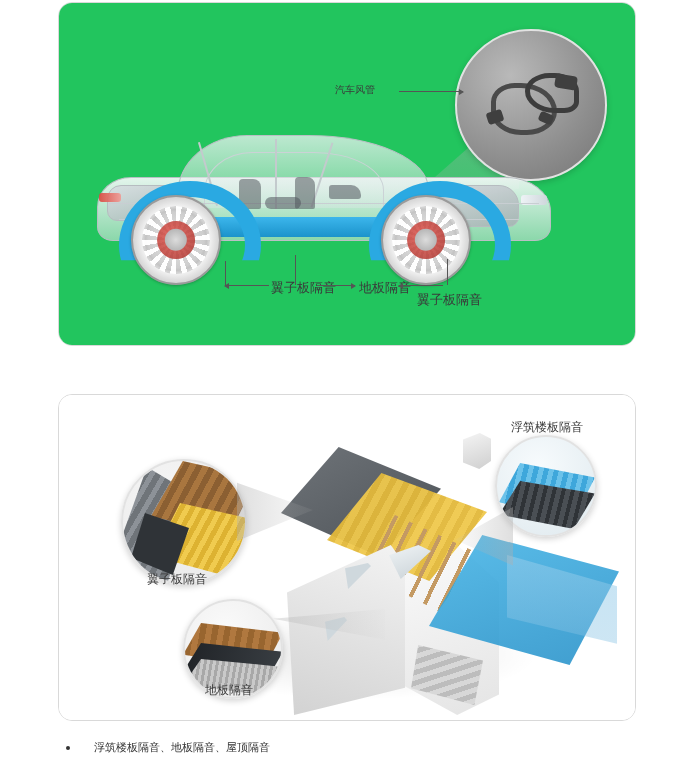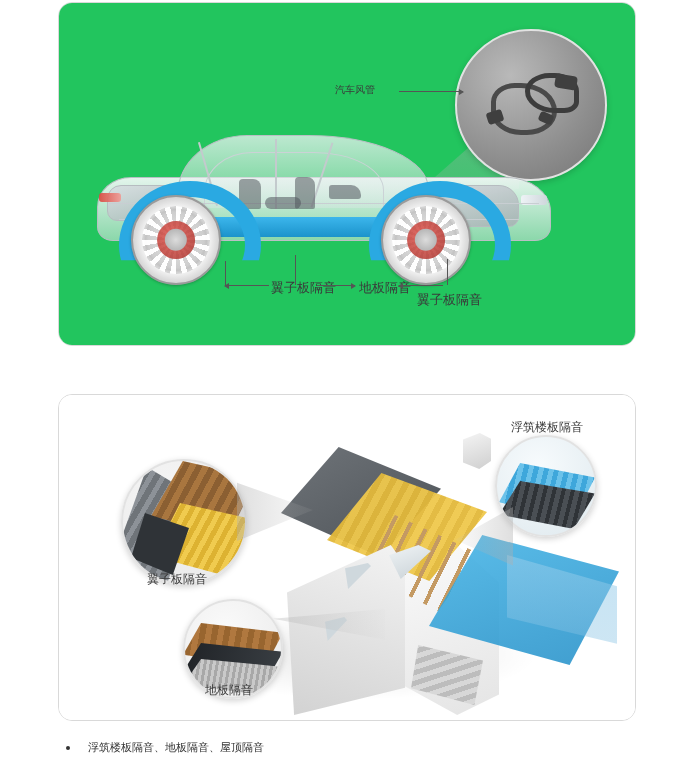--- a/index.html
+++ b/index.html
@@ -293,21 +293,21 @@
     white-space: nowrap;
     font-family: Liberation Sans, sans-serif;
   }
 
   .bullet-row {
     position: absolute;
     left: 58px;
     top: 740px;
     display: flex;
     align-items: center;
-    gap: 18px;
+    gap: 24px;
     font-size: 11px;
     color: #333;
     font-family: "DejaVu Sans", "Liberation Sans", sans-serif;
   }
   .bullet-dot {
     width: 4px; height: 4px;
     border-radius: 50%;
     background: #333;
     margin-left: 8px;
   }

